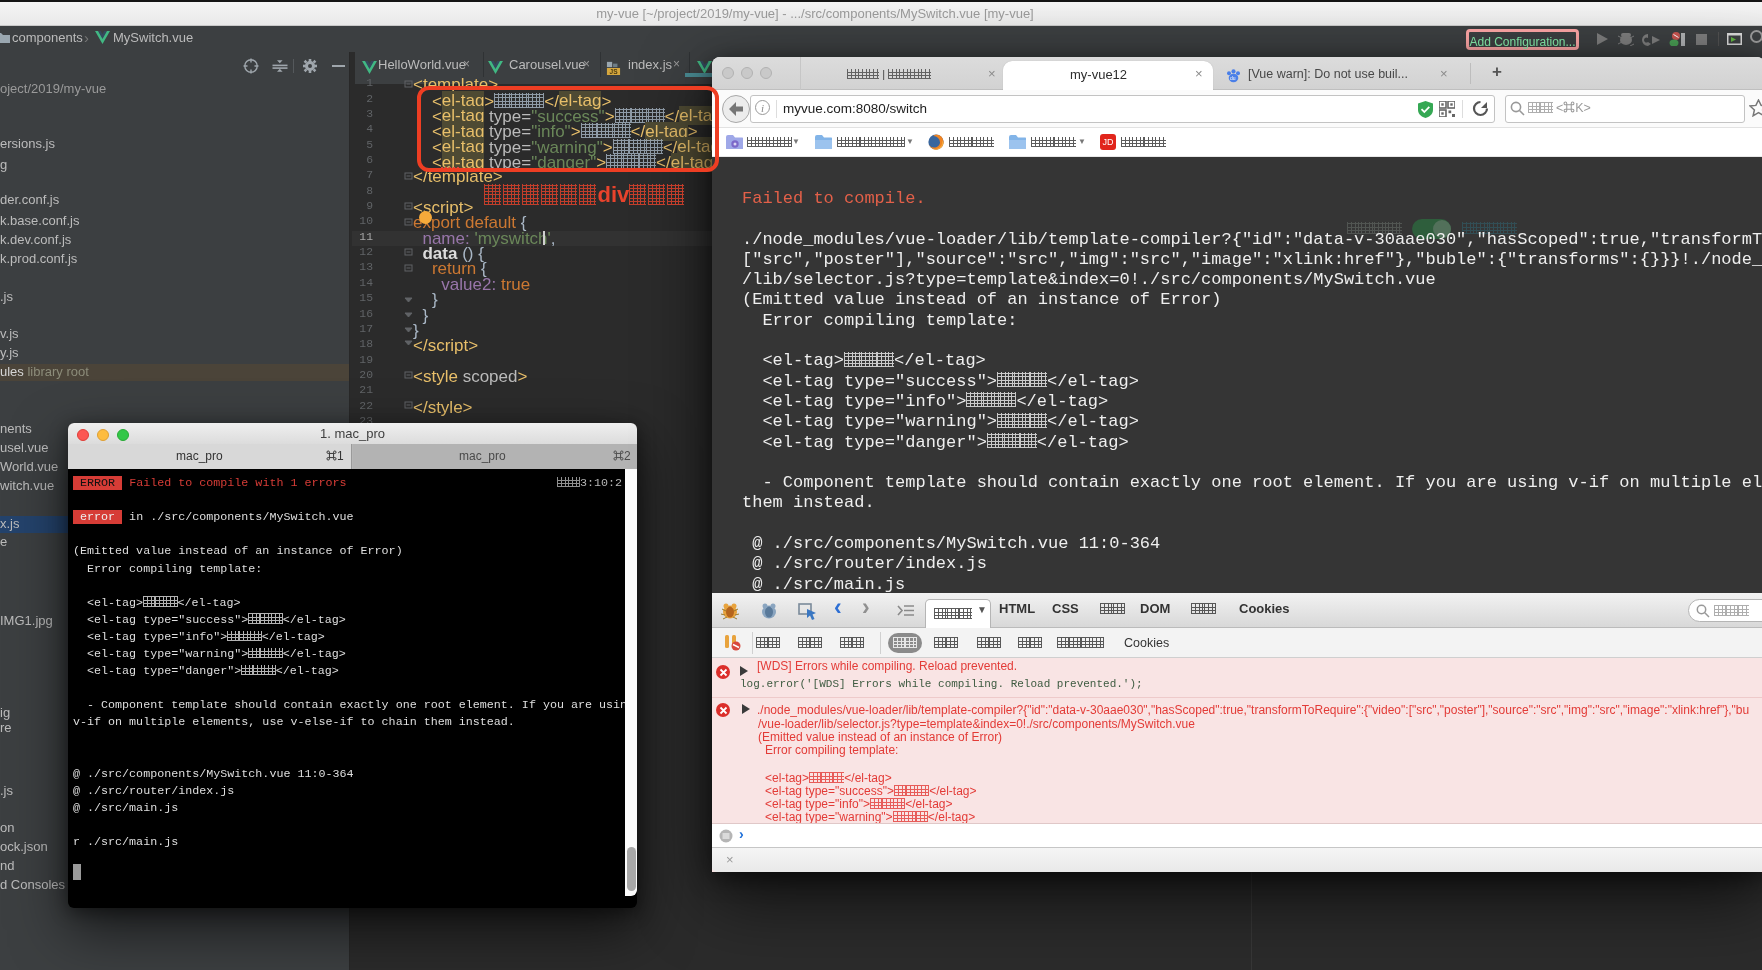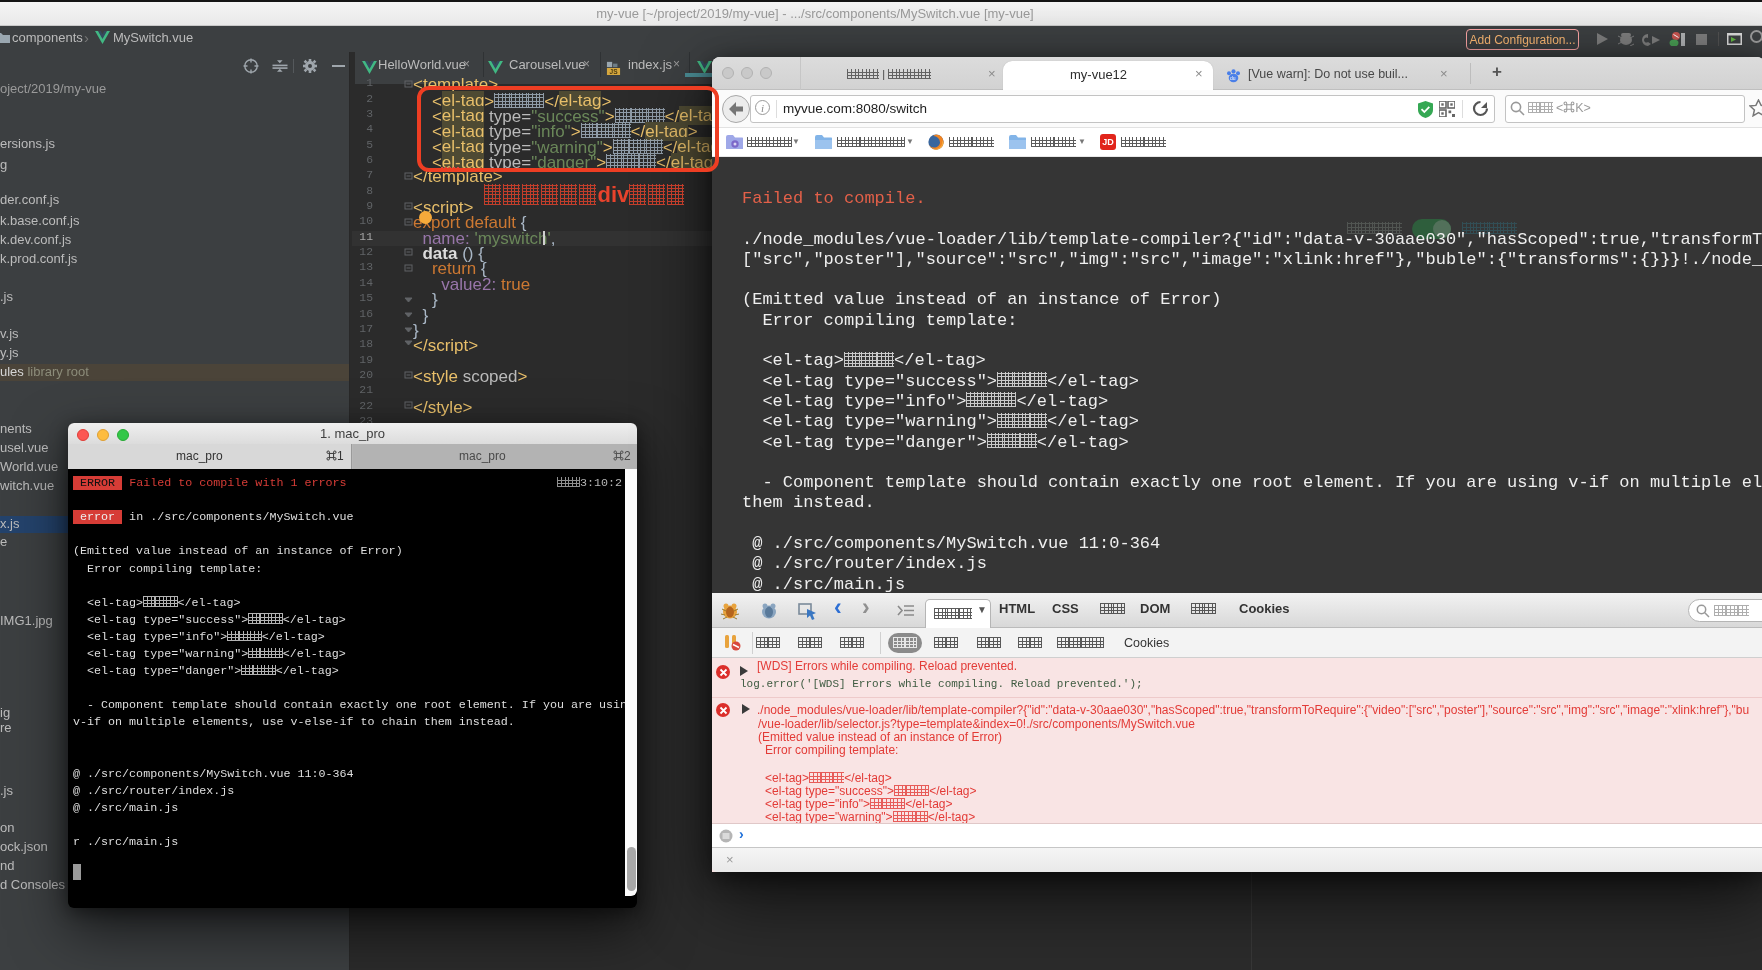--- a/index.html
+++ b/index.html
@@ -57,21 +57,21 @@
  <svg class="abs" style="left:-4px;top:5px" width="14" height="12">
         <path d="M0 2 h5 l2 2 h7 v8 h-14 z" fill="#9aa7b0"></path>
       </svg>
  <span class="abs" style="left:12px;top:4px">components</span>
  <span class="abs" style="left:84px;top:3px;color:#777;font-size:15px">›</span>
  <svg class="abs" style="left:95px;top:5px" width="15" height="14" viewBox="0 0 16 15">
         <path d="M0 0 L8 14 L16 0 L12.2 0 L8 7.6 L3.8 0 Z" fill="#41b883"></path>
         <path d="M3.2 0 L8 8.6 L12.8 0 L9.9 0 L8 3.5 L6.1 0 Z" fill="#35495e"></path>
       </svg>
  <span class="abs" style="left:113px;top:4px">MySwitch.vue</span>
- <span class="abs" style="left:1466px;top:3px;width:113px;height:21px;border:1px solid #fca5a5;border-radius:4px;font-size:12px;color:#fdba74;text-align:center;line-height:20px">Add Configuration...</span>
+ <span class="abs" style="left:1466px;top:3px;width:113px;height:21px;border:3px solid #fca5a5;border-radius:4px;font-size:12px;color:#86efac;text-align:center;line-height:20px">Add Configuration...</span>
  <svg class="abs" style="left:1595px;top:6px" width="165" height="14">
   <path d="M2 1 L13 7 L2 13 Z" fill="#7d7d7d"></path>
   <g fill="#7d7d7d">
           <ellipse cx="31" cy="8" rx="6" ry="5"></ellipse>
           <rect x="26" y="1" width="10" height="4" rx="2"></rect>
           <path d="M23 4 l4 2 M39 4 l-4 2 M23 12 l4-2 M39 12 l-4 2" stroke="#7d7d7d"></path>
         </g>
   <path d="M53 2 a6 6 0 1 0 0 12 l3-2 -3-2 a2.5 2.5 0 1 1 0-4 z" fill="#7d7d7d"></path>
         <path d="M57 4 L65 8 L57 12 Z" fill="#7d7d7d"></path>
   <g>
@@ -369,31 +369,32 @@
           <path d="M8 .4 A7.6 7.6 0 1 1 1 11 A6.2 6.2 0 0 0 12 9 A6.5 6.5 0 0 0 5 2 A7.6 7.6 0 0 1 8 .4 Z" fill="#ef8423"></path>
           <path d="M15.6 8 A7.6 7.6 0 0 1 3 13.7 A7 7 0 0 0 14 7 Z" fill="#f6a93d"></path>
         </svg>
  <span class="abs" style="left:237px;top:8px;font-size:11.5px"><i></i><i></i><i></i><i></i></span>
  <svg class="abs" style="left:297px;top:7px" width="17" height="14">
           <path d="M0 2 a2 2 0 0 1 2-2 h5 l2 2.5 h7 a2 2 0 0 1 2 2 V13 a2 2 0 0 1-2 2 H2 a2 2 0 0 1-2-2 Z" fill="#82b4e8"></path>
           <path d="M0 5 h18 V13 a2 2 0 0 1-2 2 H2 a2 2 0 0 1-2-2 Z" fill="#9cc3ee"></path>
         </svg>
  <span class="abs" style="left:319px;top:8px;font-size:11.5px"><i></i><i></i><i></i><i></i></span>
  <span class="abs" style="left:366px;top:9px;color:#777;font-size:8px">▼</span>
- <div class="abs" style="left:388px;top:6px;width:16px;height:16px;background:#e1251b;border-radius:3px;color:#fff;font-size:9px;font-weight:bold;text-align:center;line-height:17px">JD</div>
+ <div class="abs" style="left:388px;top:6px;width:16px;height:16px;background:#e1251b;border-radius:3px;color:#fff;font-size:9px;font-weight:normal;text-align:center;line-height:17px">JD</div>
  <span class="abs" style="left:409px;top:8px;font-size:11.5px"><i></i><i></i><i></i><i></i></span>
 </div>
 <div class="abs" id="bcontent">
  <span class="abs" style="left:635px;top:63px;font-size:14px;color:#585d5a"><i></i><i></i><i></i><i></i></span>
  <span class="abs" style="left:700px;top:62px;width:39px;height:20px;background:#2e5e3c;border-radius:10px"></span>
  <span class="abs" style="left:721px;top:63px;width:18px;height:18px;background:#52705a;border-radius:50%"></span>
  <span class="abs" style="left:750px;top:63px;font-size:14px;color:#32555e"><i></i><i></i><i></i><i></i></span>
  <div class="oline" style="top:32px;color:#e36049">Failed to compile.</div>
  <div class="oline" style="top:72.5px">./node_modules/vue-loader/lib/template-compiler?{"id":"data-v-30aae030","hasScoped":true,"transformT</div>
  <div class="oline" style="top:92.8px">["src","poster"],"source":"src","img":"src","image":"xlink:href"},"buble":{"transforms":{}}}!./node_</div>
+ <div class="oline" style="top:113.1px">/lib/selector.js?type=template&amp;index=0!./src/components/MySwitch.vue</div>
  <div class="oline" style="top:133.4px">(Emitted value instead of an instance of Error)</div>
  <div class="oline" style="top:153.7px">  Error compiling template:</div>
  <div class="oline" style="top:194.3px">  &lt;el-tag&gt;<i></i><i></i><i></i>&lt;/el-tag&gt;</div>
  <div class="oline" style="top:214.6px">  &lt;el-tag type="success"&gt;<i></i><i></i><i></i>&lt;/el-tag&gt;</div>
  <div class="oline" style="top:234.9px">  &lt;el-tag type="info"&gt;<i></i><i></i><i></i>&lt;/el-tag&gt;</div>
  <div class="oline" style="top:255.2px">  &lt;el-tag type="warning"&gt;<i></i><i></i><i></i>&lt;/el-tag&gt;</div>
  <div class="oline" style="top:275.5px">  &lt;el-tag type="danger"&gt;<i></i><i></i><i></i>&lt;/el-tag&gt;</div>
  <div class="oline" style="top:316.1px">  - Component template should contain exactly one root element. If you are using v-if on multiple el</div>
  <div class="oline" style="top:336.4px">them instead.</div>
  <div class="oline" style="top:377px"> @ ./src/components/MySwitch.vue 11:0-364</div>

